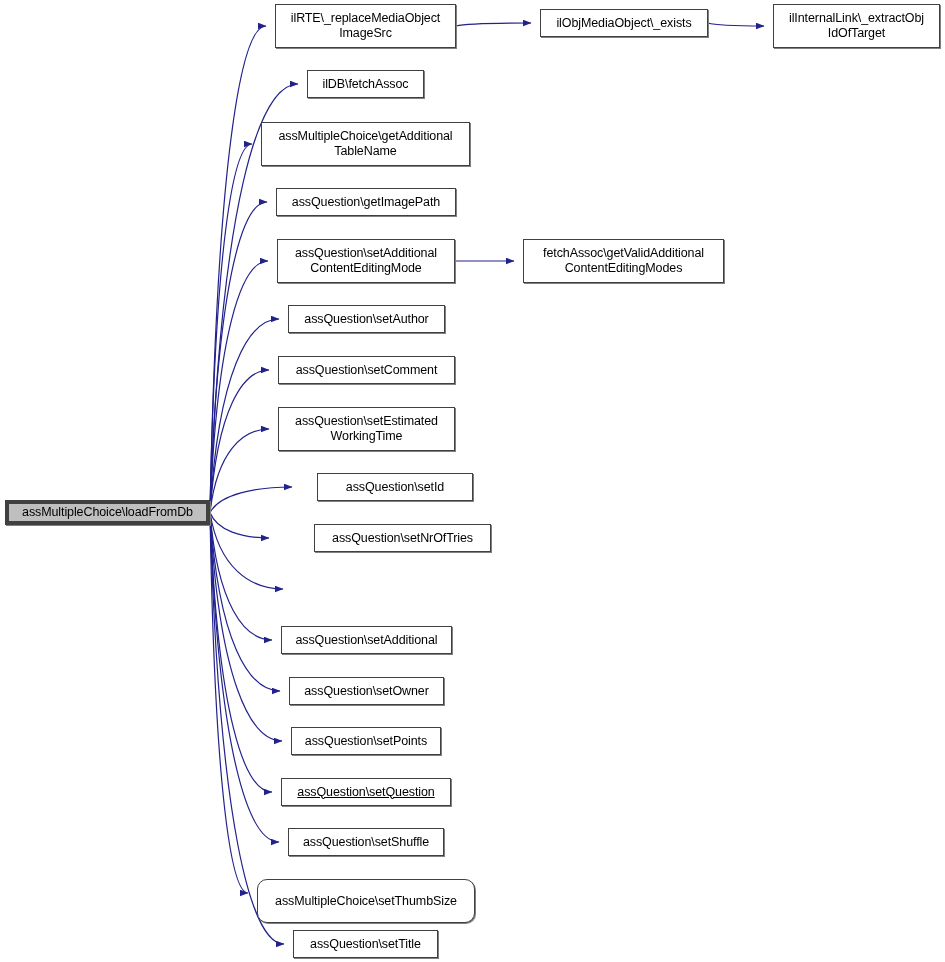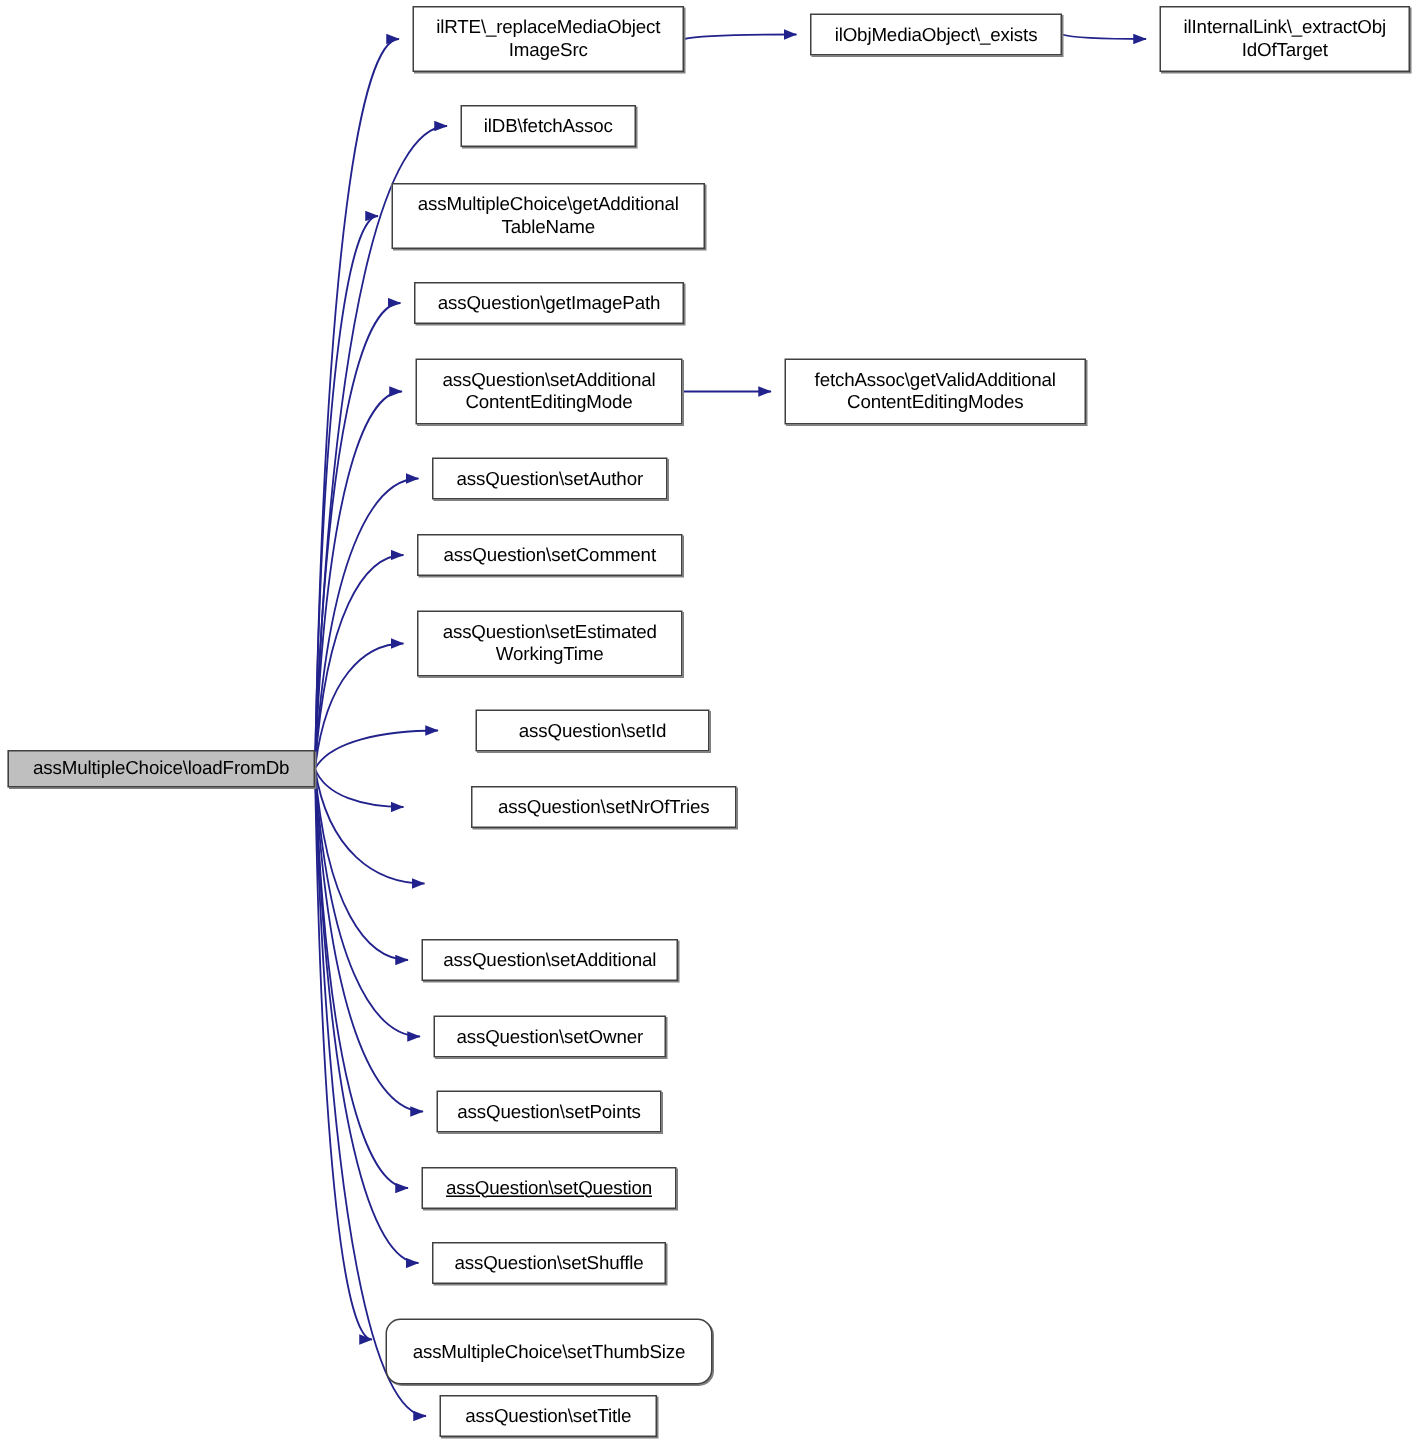--- a/index.html
+++ b/index.html
@@ -44,21 +44,21 @@
     text-align: center;
     display: flex;
     align-items: center;
     justify-content: center;
     white-space: pre-line;
     letter-spacing: -0.1px;
     box-shadow: 1px 1px 0 0 #808080;
   }
   .node.root {
     background: #bfbfbf;
-    border: 1px solid #404040;
+    border: 4px solid #404040;
   }
   .node-label {
     display: block;
     width: 100%;
     padding: 0 3px;
     box-sizing: border-box;
   }
 </style>
 </head>
 <body>

